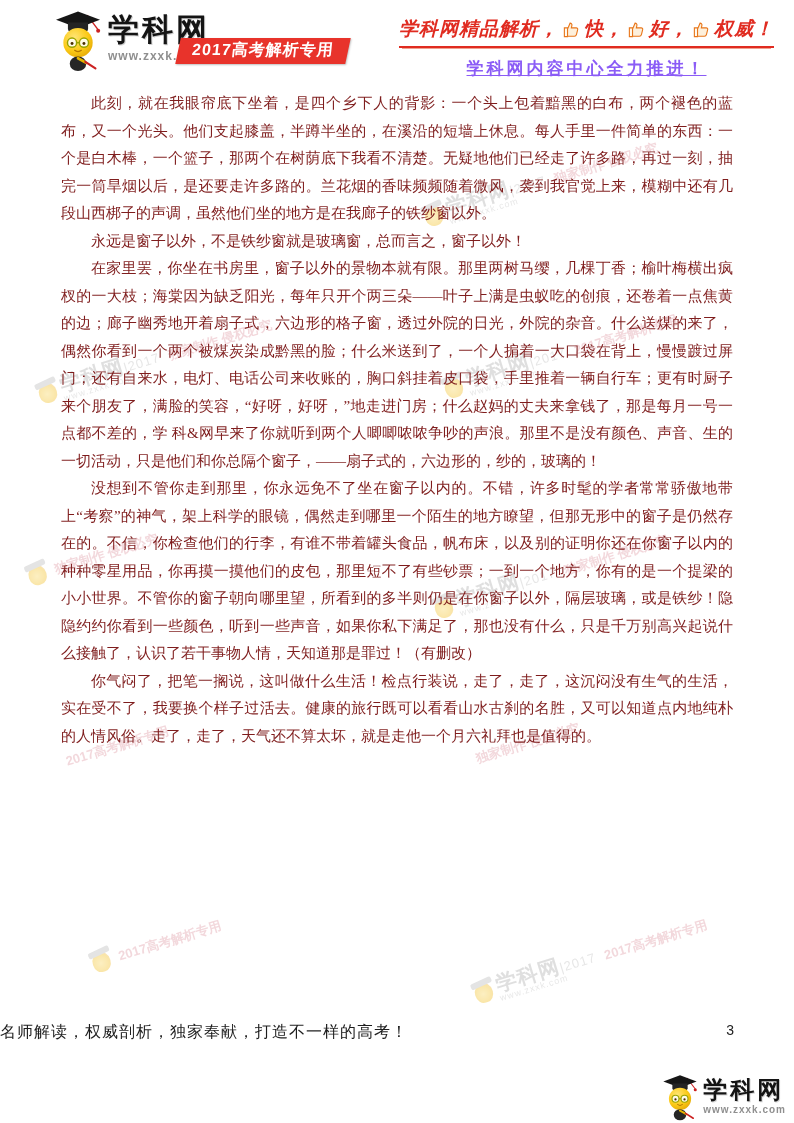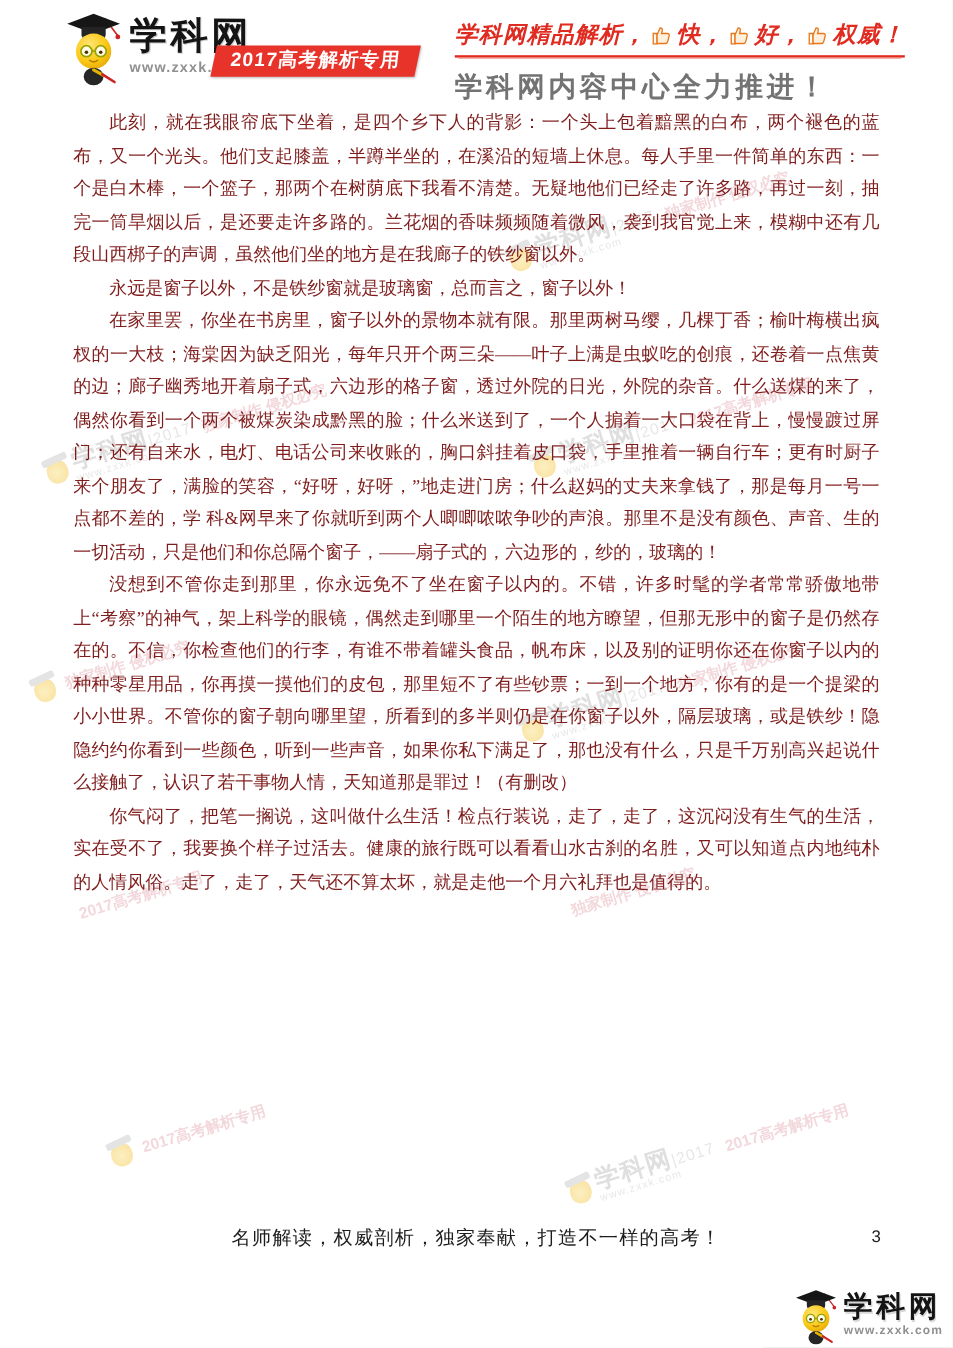--- a/index.html
+++ b/index.html
@@ -37,43 +37,43 @@
                font-family:"Liberation Sans",sans-serif; text-shadow:1px 1px 0 #cfcfcf; line-height:1.05; }
   .logo-url  { font-size:12px; font-weight:bold; color:#8f8f8f; letter-spacing:1px;
                font-family:"Liberation Sans",sans-serif; margin-top:2px; }
   .banner {
     position:absolute; left:178px; top:38px; background:#e8332b; color:#fff;
     padding:2px 14px 3px 14px; font-size:16px; font-weight:bold; letter-spacing:1px;
     transform:skewX(-12deg); font-family:"Liberation Sans",sans-serif;
     box-shadow:1px 1px 2px rgba(0,0,0,.25);
   }
   .banner > span { display:inline-block; transform:skewX(6deg); }
-  .header-right { position:absolute; right:40px; top:16px; text-align:left; }
+  .header-right { position:absolute; right:20px; top:16px; text-align:center; }
   .slogan {
     color:#e02b20; font-weight:bold; font-size:19px; font-style:italic;
     letter-spacing:1px; display:inline-flex; align-items:center; gap:2px;
     padding-bottom:4px; border-bottom:2px solid #e02b20;
     box-shadow:0 4px 0 -3px #f0a090;
   }
   .thumb { width:19px; height:19px; margin:0 1px; }
   .subtitle {
-    margin-top:9px; color:#737373; font-size:23px; letter-spacing:3px; font-weight:bold;
+    margin-top:9px; color:#8b5cf6; font-size:17px; letter-spacing:3px; font-weight:bold;text-decoration:underline;
   }
   
   .main { position:absolute; left:61px; top:90px; width:672px; }
   .passage { font-size:15px; line-height:27.5px; text-align:justify; color:#7f1d1d; }
   .passage p { text-indent:2em; }
   
   .question { margin-top:4px; font-family:"Liberation Sans",sans-serif; color:#1c1c1c;
               font-size:16px; line-height:27.5px; text-align:justify; }
   .stem { }
   .option { margin-left:66px; text-indent:-33px; }
   
   .footer-tagline {
-    position:absolute; left:0; top:1022px; width:100%; text-align:center;
+    position:absolute; left:0; top:1022px; width:100%; 
     font-family:"Liberation Sans",sans-serif; font-size:16px; color:#1c1c1c; letter-spacing:1px;
   }
   .page-number { position:absolute; right:60px; top:1022px; font-size:14px; color:#222;
                  font-family:"Liberation Sans",sans-serif; }
   .footer-logo { position:absolute; right:8px; bottom:2px; display:flex; align-items:flex-start; }
   .footer-logo .mascot { width:42px; height:50px; }
   .footer-logo .logo-name { font-size:24px; text-shadow:1px 1px 0 #d8d8d8; }
   .footer-logo .logo-url { font-size:10px; }
   .footer-logo .logo-textcol { margin-top:6px; }
 </style>

